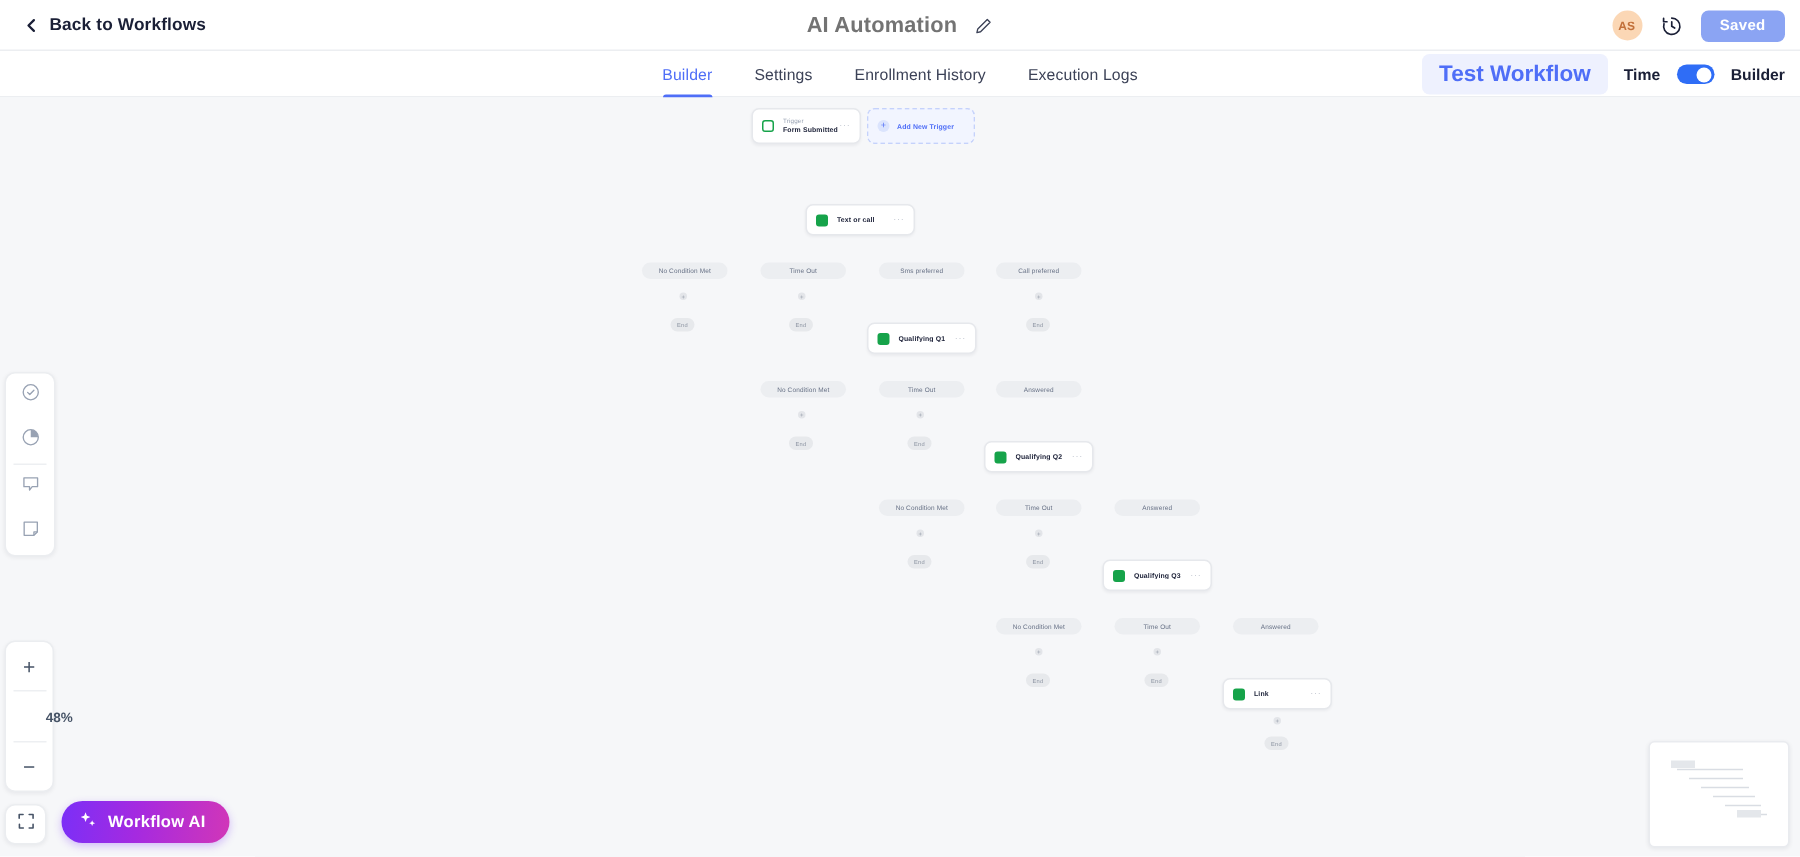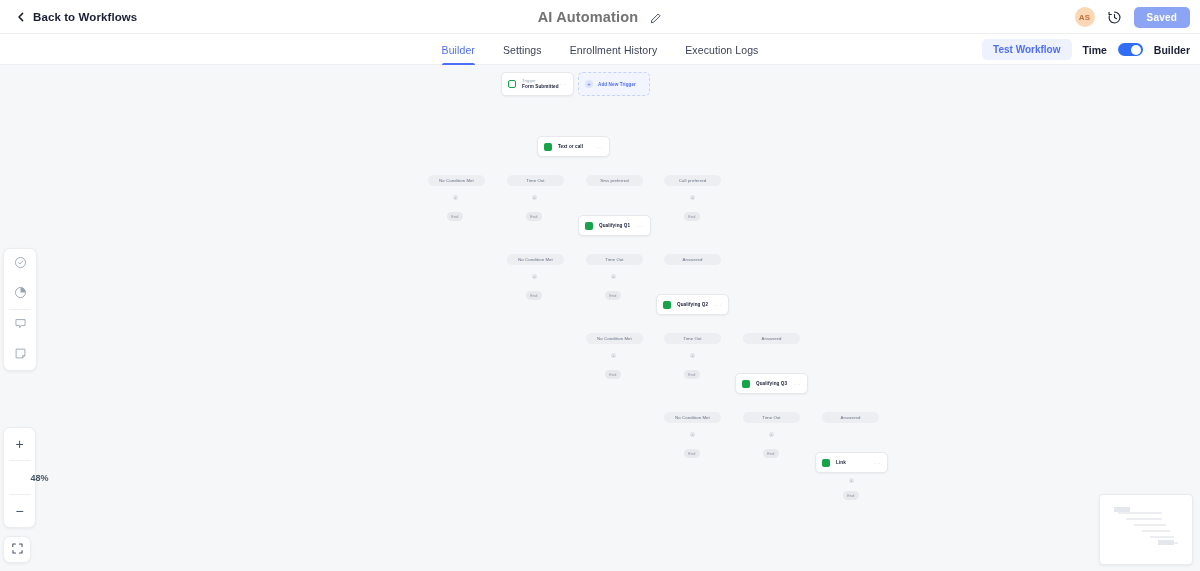--- a/index.html
+++ b/index.html
@@ -70,21 +70,21 @@
   .tab.active::after {
     content: ""; position: absolute; left: 0; right: 0; bottom: 0;
     height: 2px; background: #4f6ef7; border-radius: 2px 2px 0 0;
   }
   .tabbar-right {
     position: absolute; right: 10px; top: 0; height: 31px;
     display: flex; align-items: center; gap: 11px;
   }
   .test-btn {
     background: #eef1fe; color: #4f6ef7;
-    font-size: 10px; font-weight: 600;
+    font-size: 15px; font-weight: 600;
     padding: 5px 11px; border-radius: 5px; border: none; cursor: pointer;
   }
   .draft-label, .publish-label { font-size: 10.5px; color: #1a1f36; font-weight: 600; }
   .toggle {
     width: 25px; height: 13px; border-radius: 7px; background: #2f6df6;
     position: relative; cursor: pointer;
   }
   .toggle .knob {
     position: absolute; top: 1.5px; left: 13px;
     width: 10px; height: 10px; border-radius: 50%; background: #fff;
@@ -407,20 +407,29 @@
     </div>
 
     <div class="fit-panel">
       <span>
         <svg width="13" height="13" viewBox="0 0 16 16">
           <path d="M2.2 5.6V2.4h3.2M10.4 2.4h3.2v3.2M13.6 10.4v3.2h-3.2M5.6 13.6H2.4v-3.2" fill="none" stroke="#475467" stroke-width="1.3" stroke-linecap="round" stroke-linejoin="round"></path>
         </svg>
       </span>
     </div>
 
+    <button class="wf-ai">
+      <span>
+        <svg width="13" height="13" viewBox="0 0 16 16">
+          <path d="M6.2 1.8l1.1 2.9 2.9 1.1-2.9 1.1-1.1 2.9-1.1-2.9L2.2 5.8l2.9-1.1z" fill="#fff"></path>
+          <path d="M11.6 8.4l.7 1.7 1.7.7-1.7.7-.7 1.7-.7-1.7-1.7-.7 1.7-.7z" fill="#fff"></path>
+        </svg>
+      </span>
+      <span>Workflow AI</span>
+    </button>
 
     <div class="minimap">
       <svg width="94" height="71" viewBox="0 0 94 71">
         <g stroke="#d9dde3" stroke-width="1" fill="none">
           <line x1="18" y1="18" x2="62" y2="18"></line>
           <line x1="26" y1="24" x2="62" y2="24"></line>
           <line x1="34" y1="30" x2="66" y2="30"></line>
           <line x1="42" y1="36" x2="70" y2="36"></line>
           <line x1="50" y1="42" x2="74" y2="42"></line>
           <line x1="58" y1="48" x2="78" y2="48"></line>

